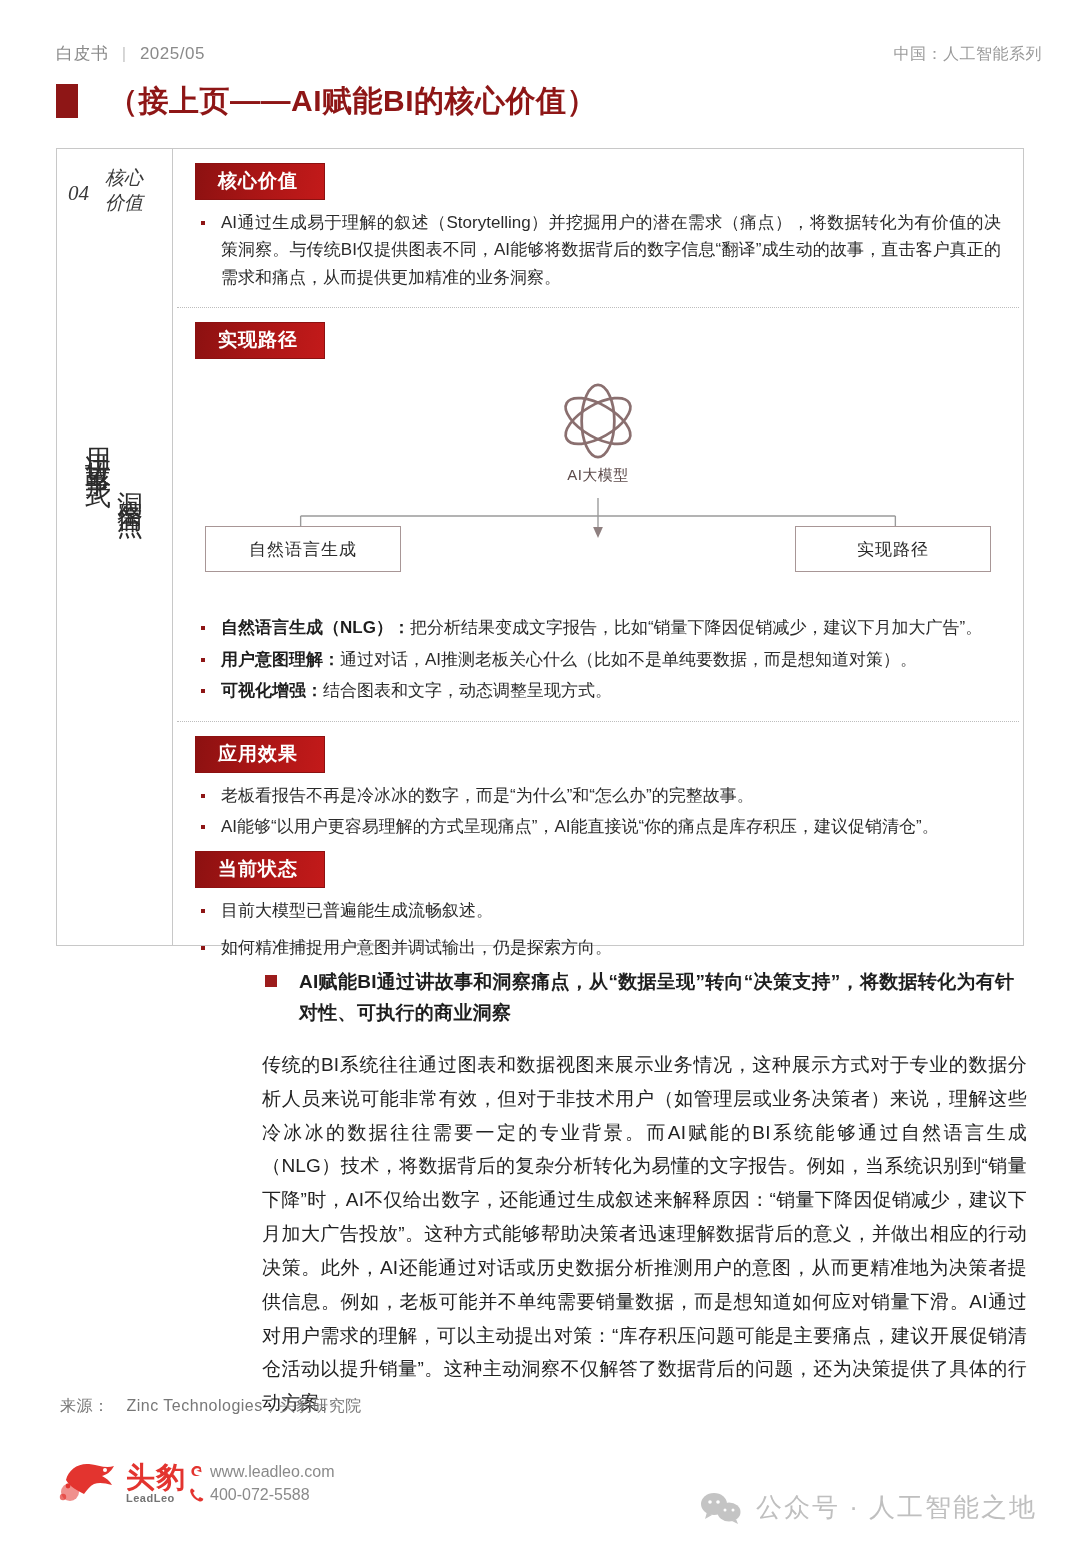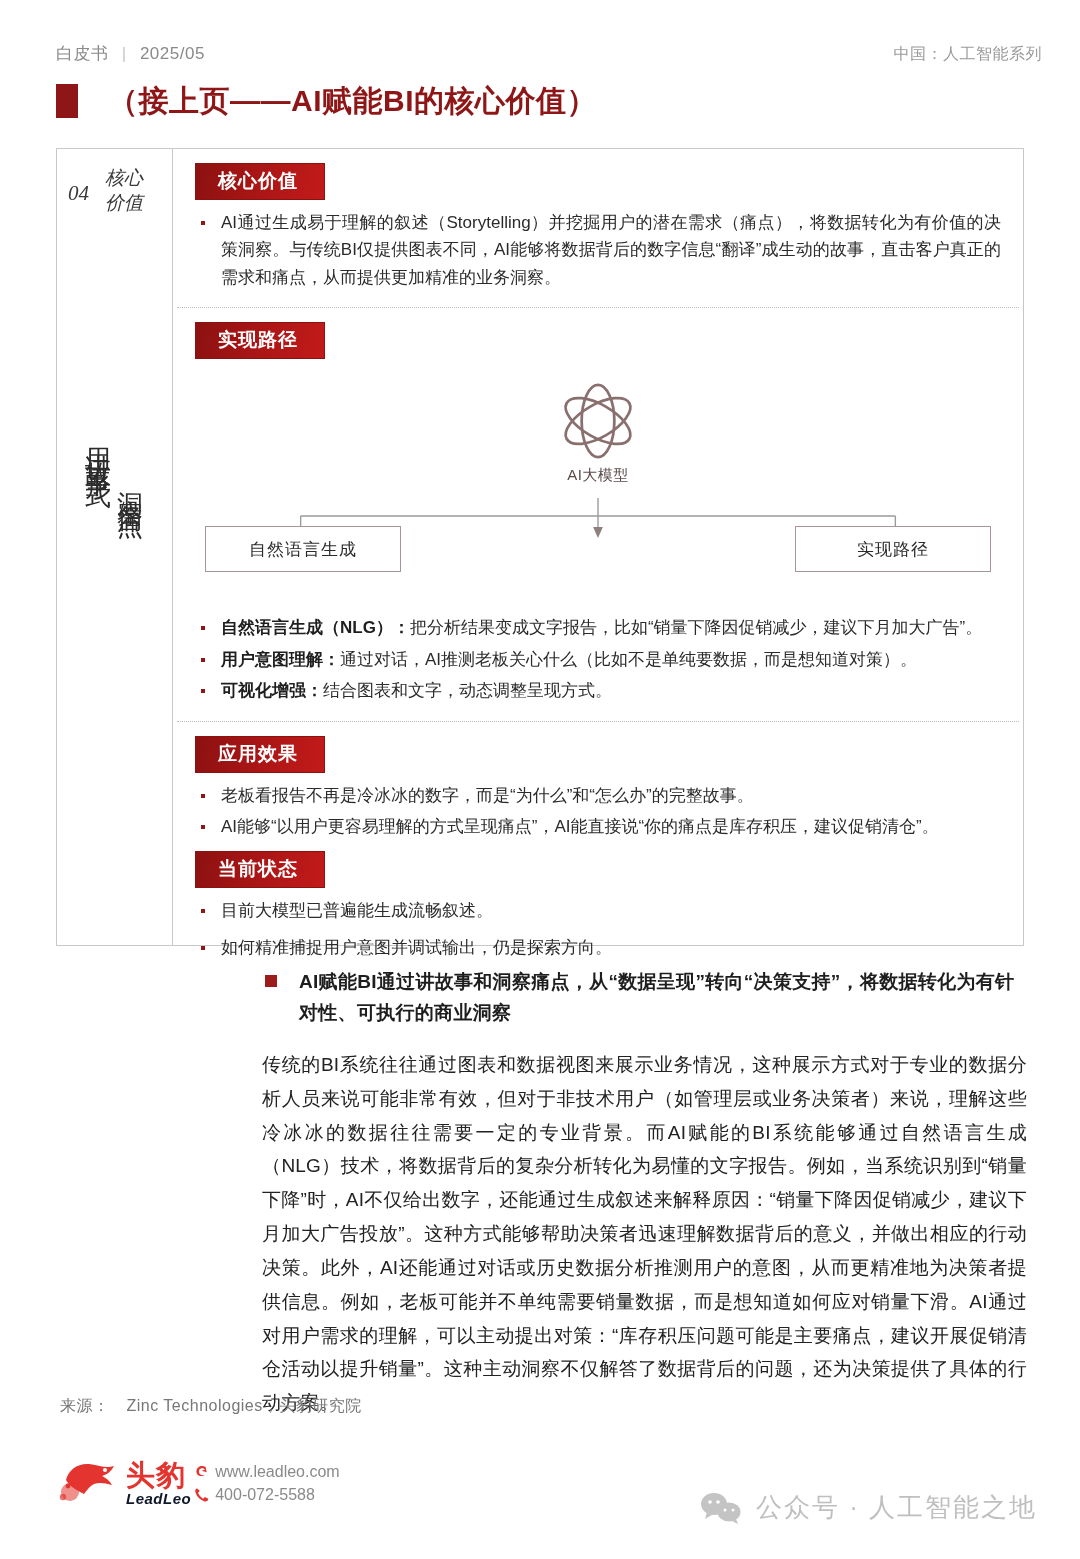--- a/index.html
+++ b/index.html
@@ -293,24 +293,23 @@
     align-items: flex-start;
     line-height: 1;
   }
   .leo-cn {
     font-size: 29px;
     font-weight: bold;
     color: #e3342f;
     letter-spacing: 1px;
   }
   .leo-en {
-    font-size: 15px;
+    font-size: 11px;
     font-weight: bold;
-    font-style: italic;
-    color: #0f172a;
+    color: #737373;
     letter-spacing: 0.5px;
     margin-top: 1px;
   }
   .leo-contact {
     display: flex;
     flex-direction: column;
     justify-content: center;
   }
   .leo-line {
     display: flex;

